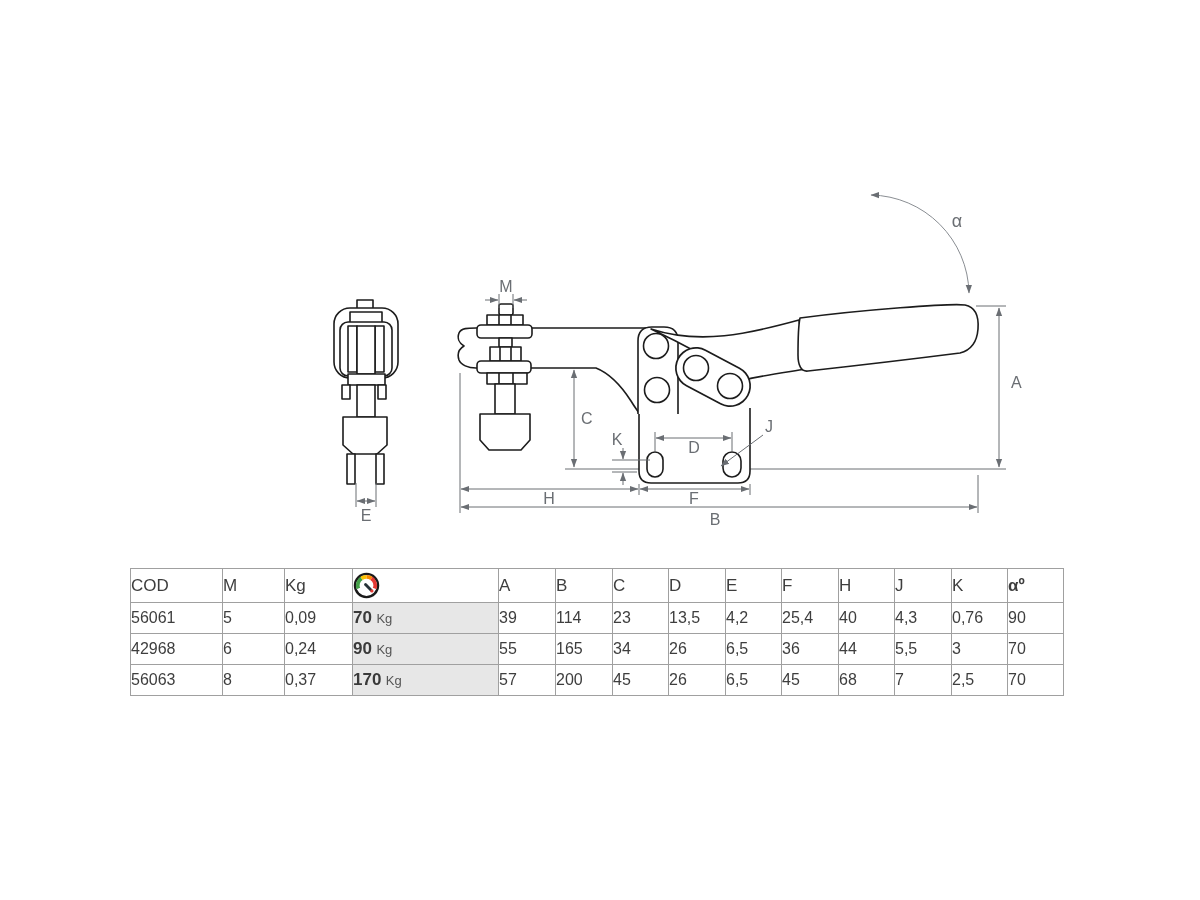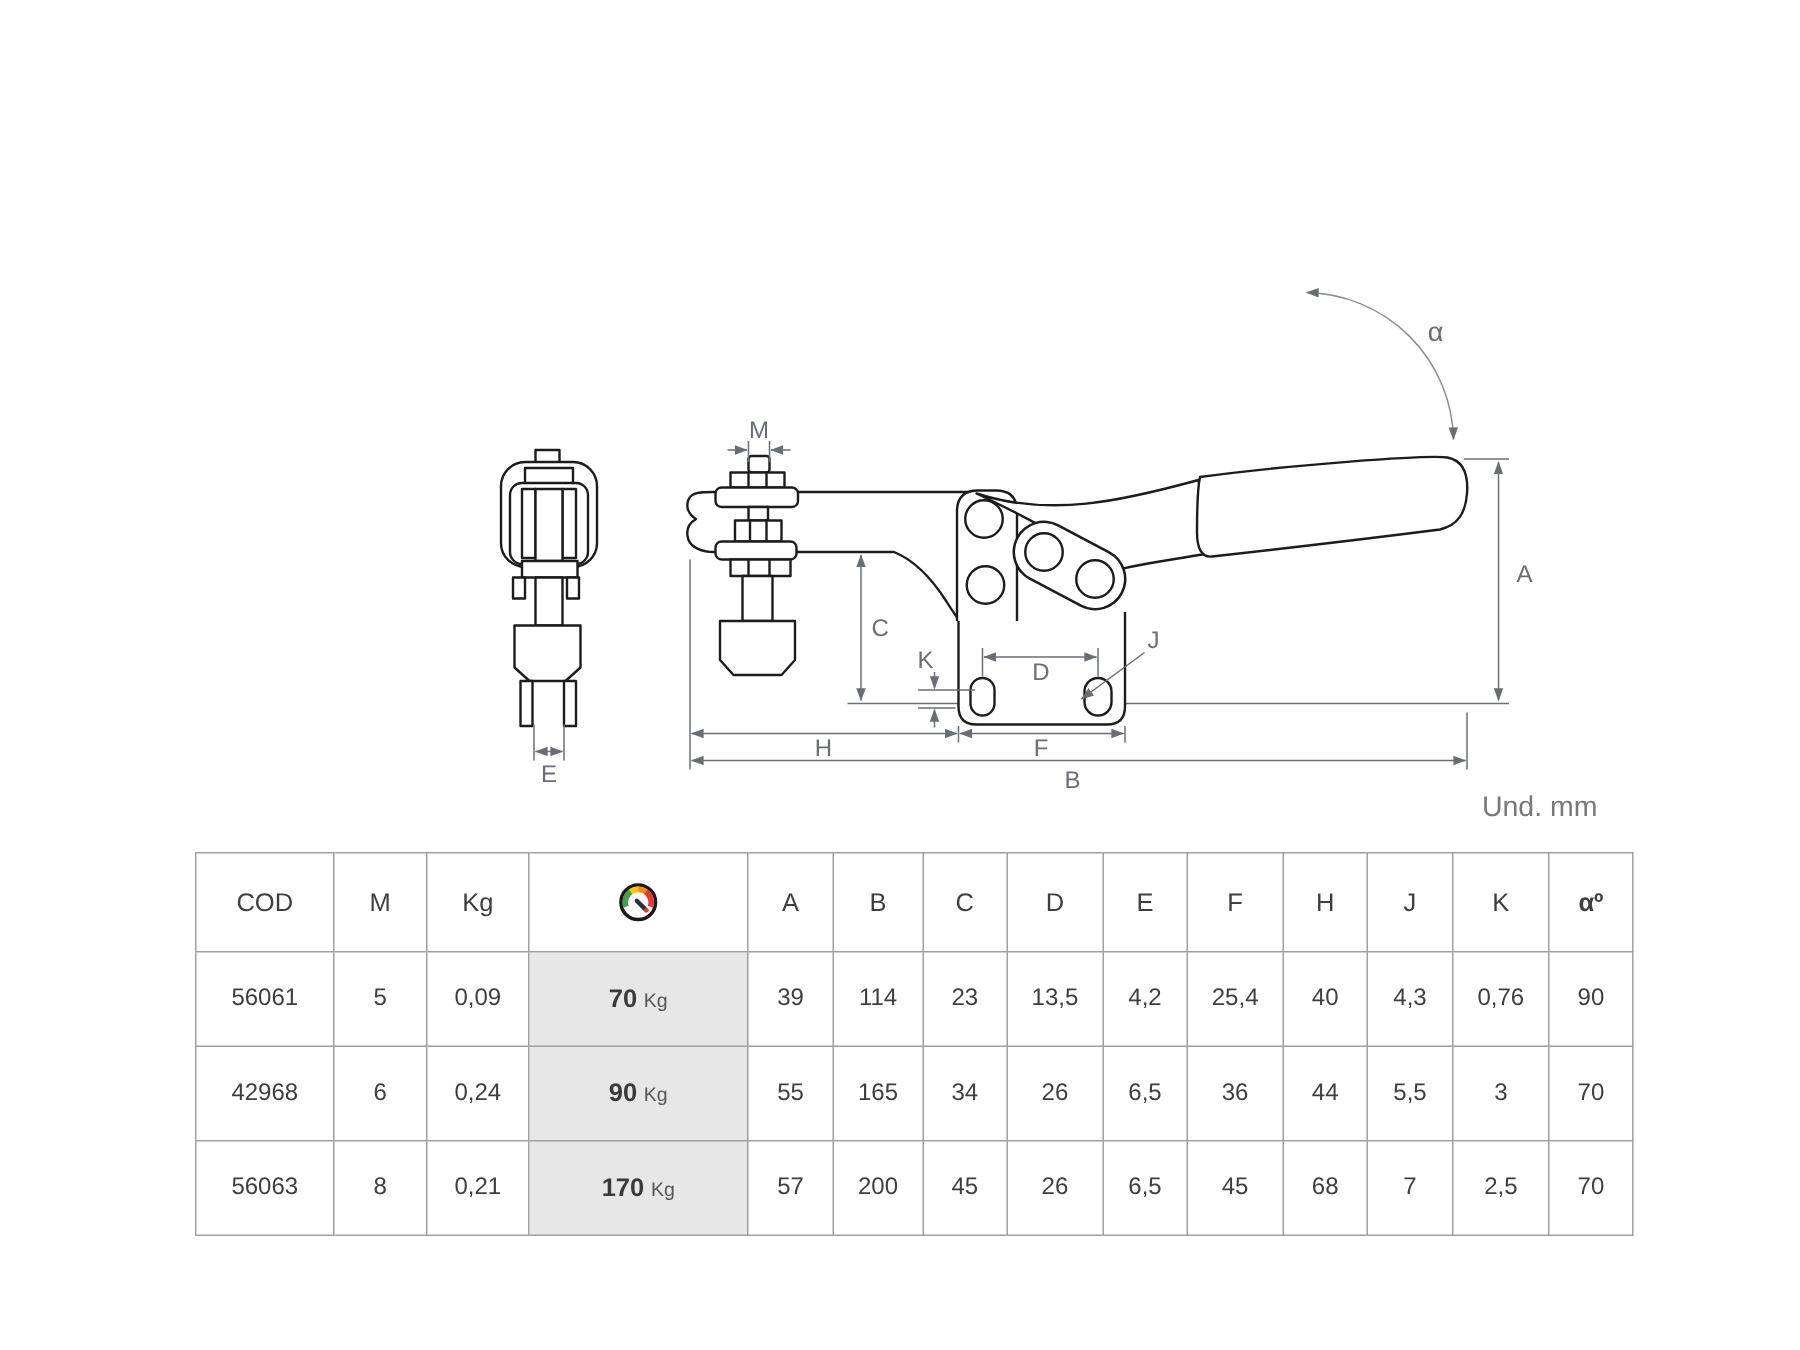--- a/index.html
+++ b/index.html
@@ -2,22 +2,22 @@
 <html><head>
 <meta charset="utf-8">
 <style>
   html,body{margin:0;padding:0;background:#fff;}
   .canvas{position:relative;width:1200px;height:900px;background:#fff;overflow:hidden;
           font-family:"Liberation Sans",sans-serif;}
   .drawing{position:absolute;left:0;top:0;}
   .units{position:absolute;left:860px;top:528px;width:205px;text-align:right;
          font-size:19px;color:#787878;}
   .spec{position:absolute;left:130px;top:568px;border-collapse:collapse;table-layout:fixed;}
-  .spec th,.spec td{border:1px solid #a0a0a0;text-align:center;vertical-align:middle;
-        color:#3e3e3e;padding:16px;}
+  .spec th,.spec td{border:1px solid #a0a0a0;text-align:left;vertical-align:middle;
+        color:#3e3e3e;padding:0;}
   .spec th{height:33px;font-size:17px;font-weight:normal;}
   .spec td{height:30px;font-size:16px;}
   .spec .alpha-h{font-weight:bold;}
   .force-cell{background:#e7e7e7;margin-left:16px;}
   .force-cell b{font-size:17px;color:#3a3a3a;}
   .force-cell .kgu{font-size:13px;color:#555;}
   .gauge-wrap{display:inline-block;vertical-align:middle;line-height:0;}
   
   .ol{fill:#fff;stroke:#1c1c1c;stroke-width:1.6;stroke-linejoin:round;}
   .ln{fill:none;stroke:#1c1c1c;stroke-width:1.6;stroke-linejoin:round;}
@@ -152,21 +152,20 @@
 
       <line class="dim" x1="976" y1="306" x2="1006" y2="306"></line>
       <line class="dim" x1="999" y1="308" x2="999" y2="467" marker-start="url(#ar)" marker-end="url(#ar)"></line>
       <text class="dimtxt" x="1011" y="388" style="text-anchor:start">A</text>
 
       <path class="arc" d="M 871,195 A 100 100 0 0 1 969,293" marker-start="url(#ar)" marker-end="url(#ar)"></path>
       <text class="dimtxt" x="957" y="227" style="font-size:18px">α</text>
     </g>
   </svg>
 
-  <div class="units">Und. mm</div>
 
   <table class="spec">
     <colgroup>
       <col style="width:92px">
         <col style="width:62px">
         <col style="width:68px">
         <col style="width:146px">
       <col style="width:57px">
         <col style="width:57px">
         <col style="width:56px">
@@ -241,21 +240,21 @@
         <td>6,5</td>
         <td>36</td>
         <td>44</td>
         <td>5,5</td>
         <td>3</td>
         <td>70</td>
       </tr>
       <tr>
         <td>56063</td>
         <td>8</td>
-        <td>0,21</td>
+        <td>0,37</td>
         <td class="force-cell">
           <b>170</b>&nbsp;<span class="kgu">Kg</span>
         </td>
         <td>57</td>
         <td>200</td>
         <td>45</td>
         <td>26</td>
         <td>6,5</td>
         <td>45</td>
         <td>68</td>

